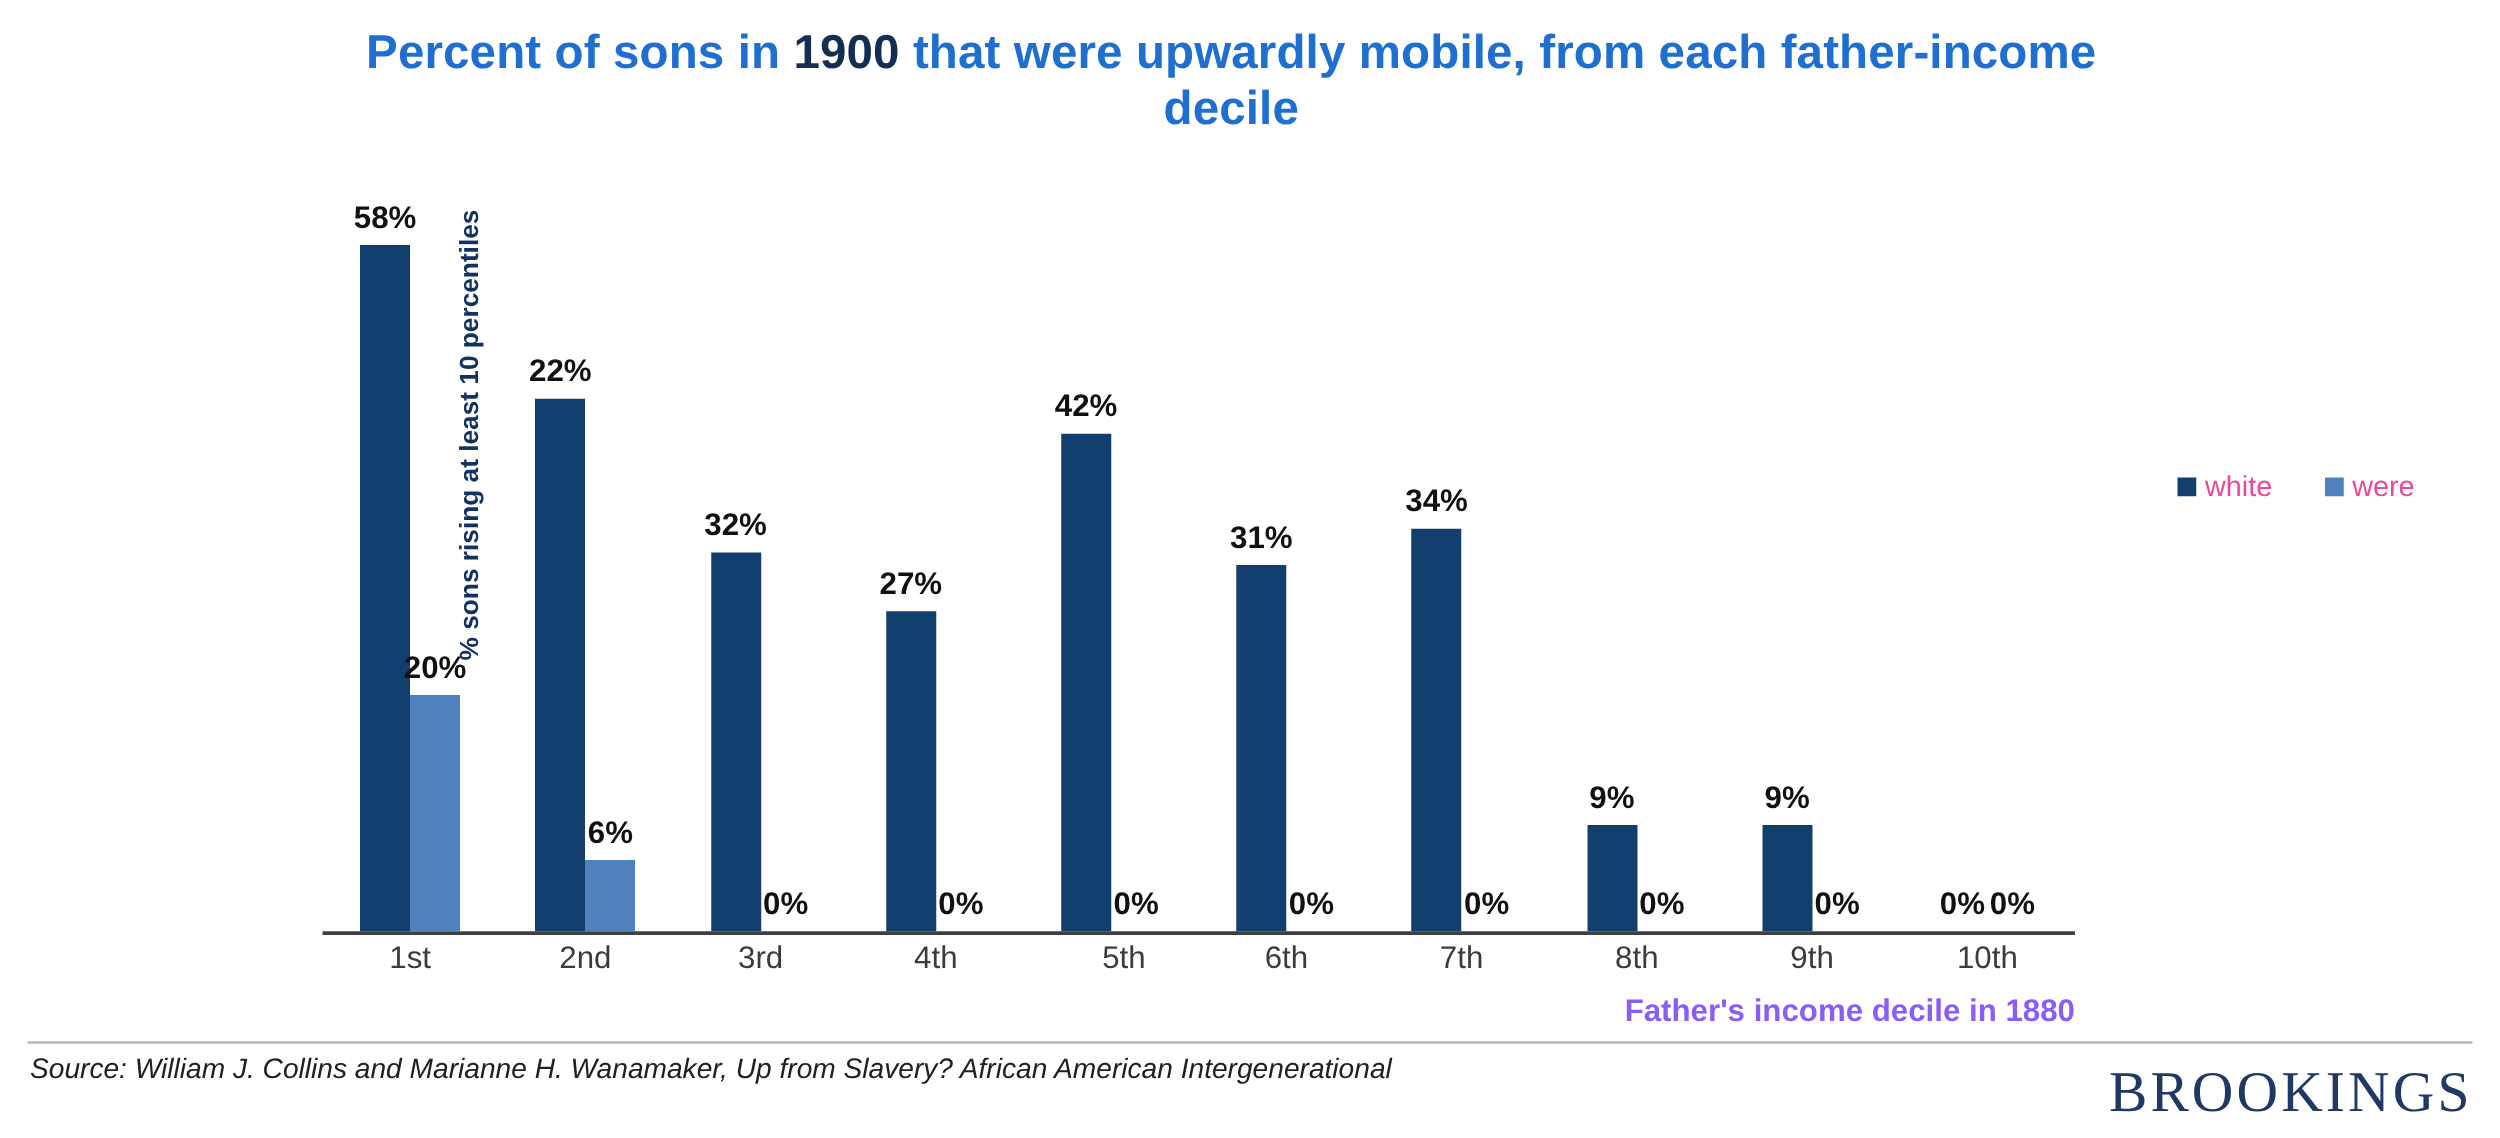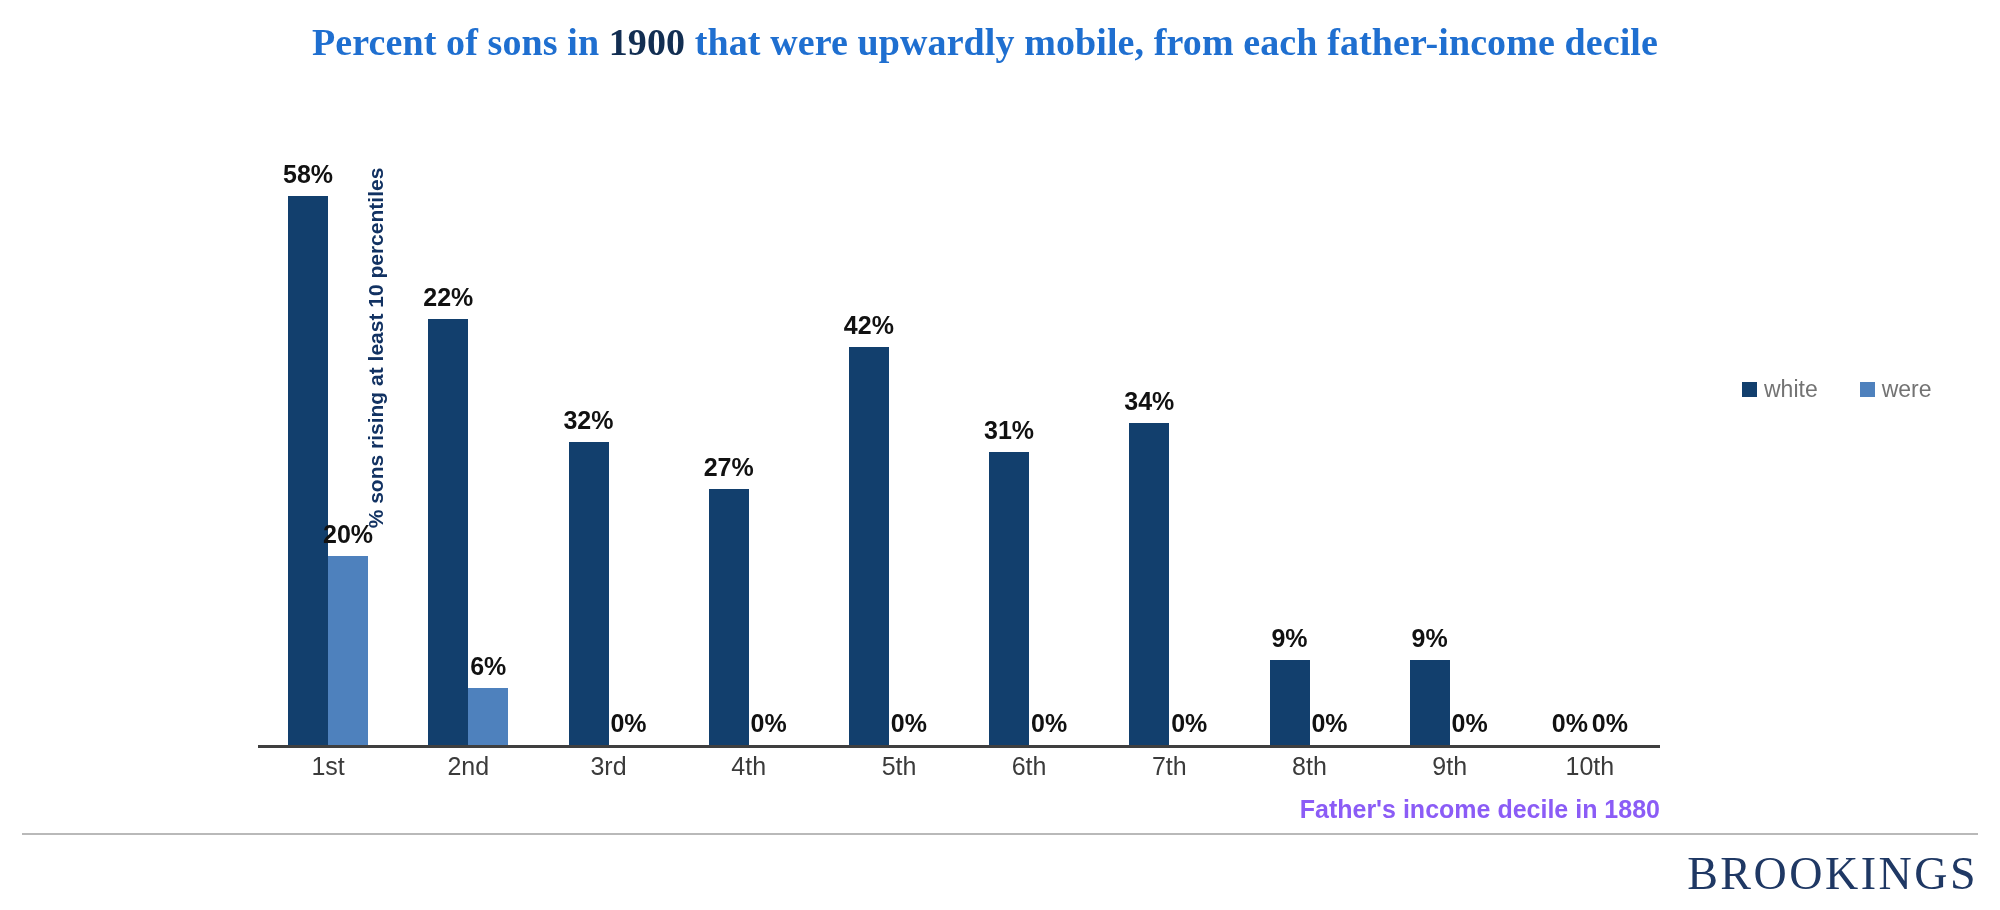--- a/index.html
+++ b/index.html
@@ -19,21 +19,20 @@
     position: absolute;
     left: 250px;
     top: 20px;
     width: 1470px;
     text-align: center;
     font-size: 38px;
     font-weight: bold;
     line-height: 1.18;
     color: #1f6fd0;
     letter-spacing: 0.1px;
-    font-family: Liberation Serif, serif;
   }
   #chart-title .accent { color: #122e52; }
 
   
   #plot-area {
     position: absolute;
     left: 258px;
     top: 130px;
     width: 1402px;
     height: 615px;
@@ -115,21 +114,21 @@
   }
   .legend-swatch {
     width: 15px;
     height: 15px;
     display: inline-block;
   }
   .legend-swatch.white { background: #123f6d; }
   .legend-swatch.black { background: #4e81bd; }
   .legend-text {
     font-size: 23px;
-    color: #737373;
+    color: #ec4899;
   }
 
   
   #footer-divider {
     position: absolute;
     left: 22px;
     top: 833px;
     width: 1956px;
     height: 2px;
     background: #b9b9b9;
@@ -221,14 +220,15 @@
     <span class="legend-text">white</span>
   </div>
   <div class="legend-item">
     <span class="legend-swatch black"></span>
     <span class="legend-text">were</span>
   </div>
 </div>
 
 <div id="footer-divider"></div>
 <div id="source-note">
+  <div>Source: William J. Collins and Marianne H.  Wanamaker, Up from Slavery? African American Intergenerational</div>
 </div>
 <div id="brookings-logo">BROOKINGS</div>
 
 </body></html>

